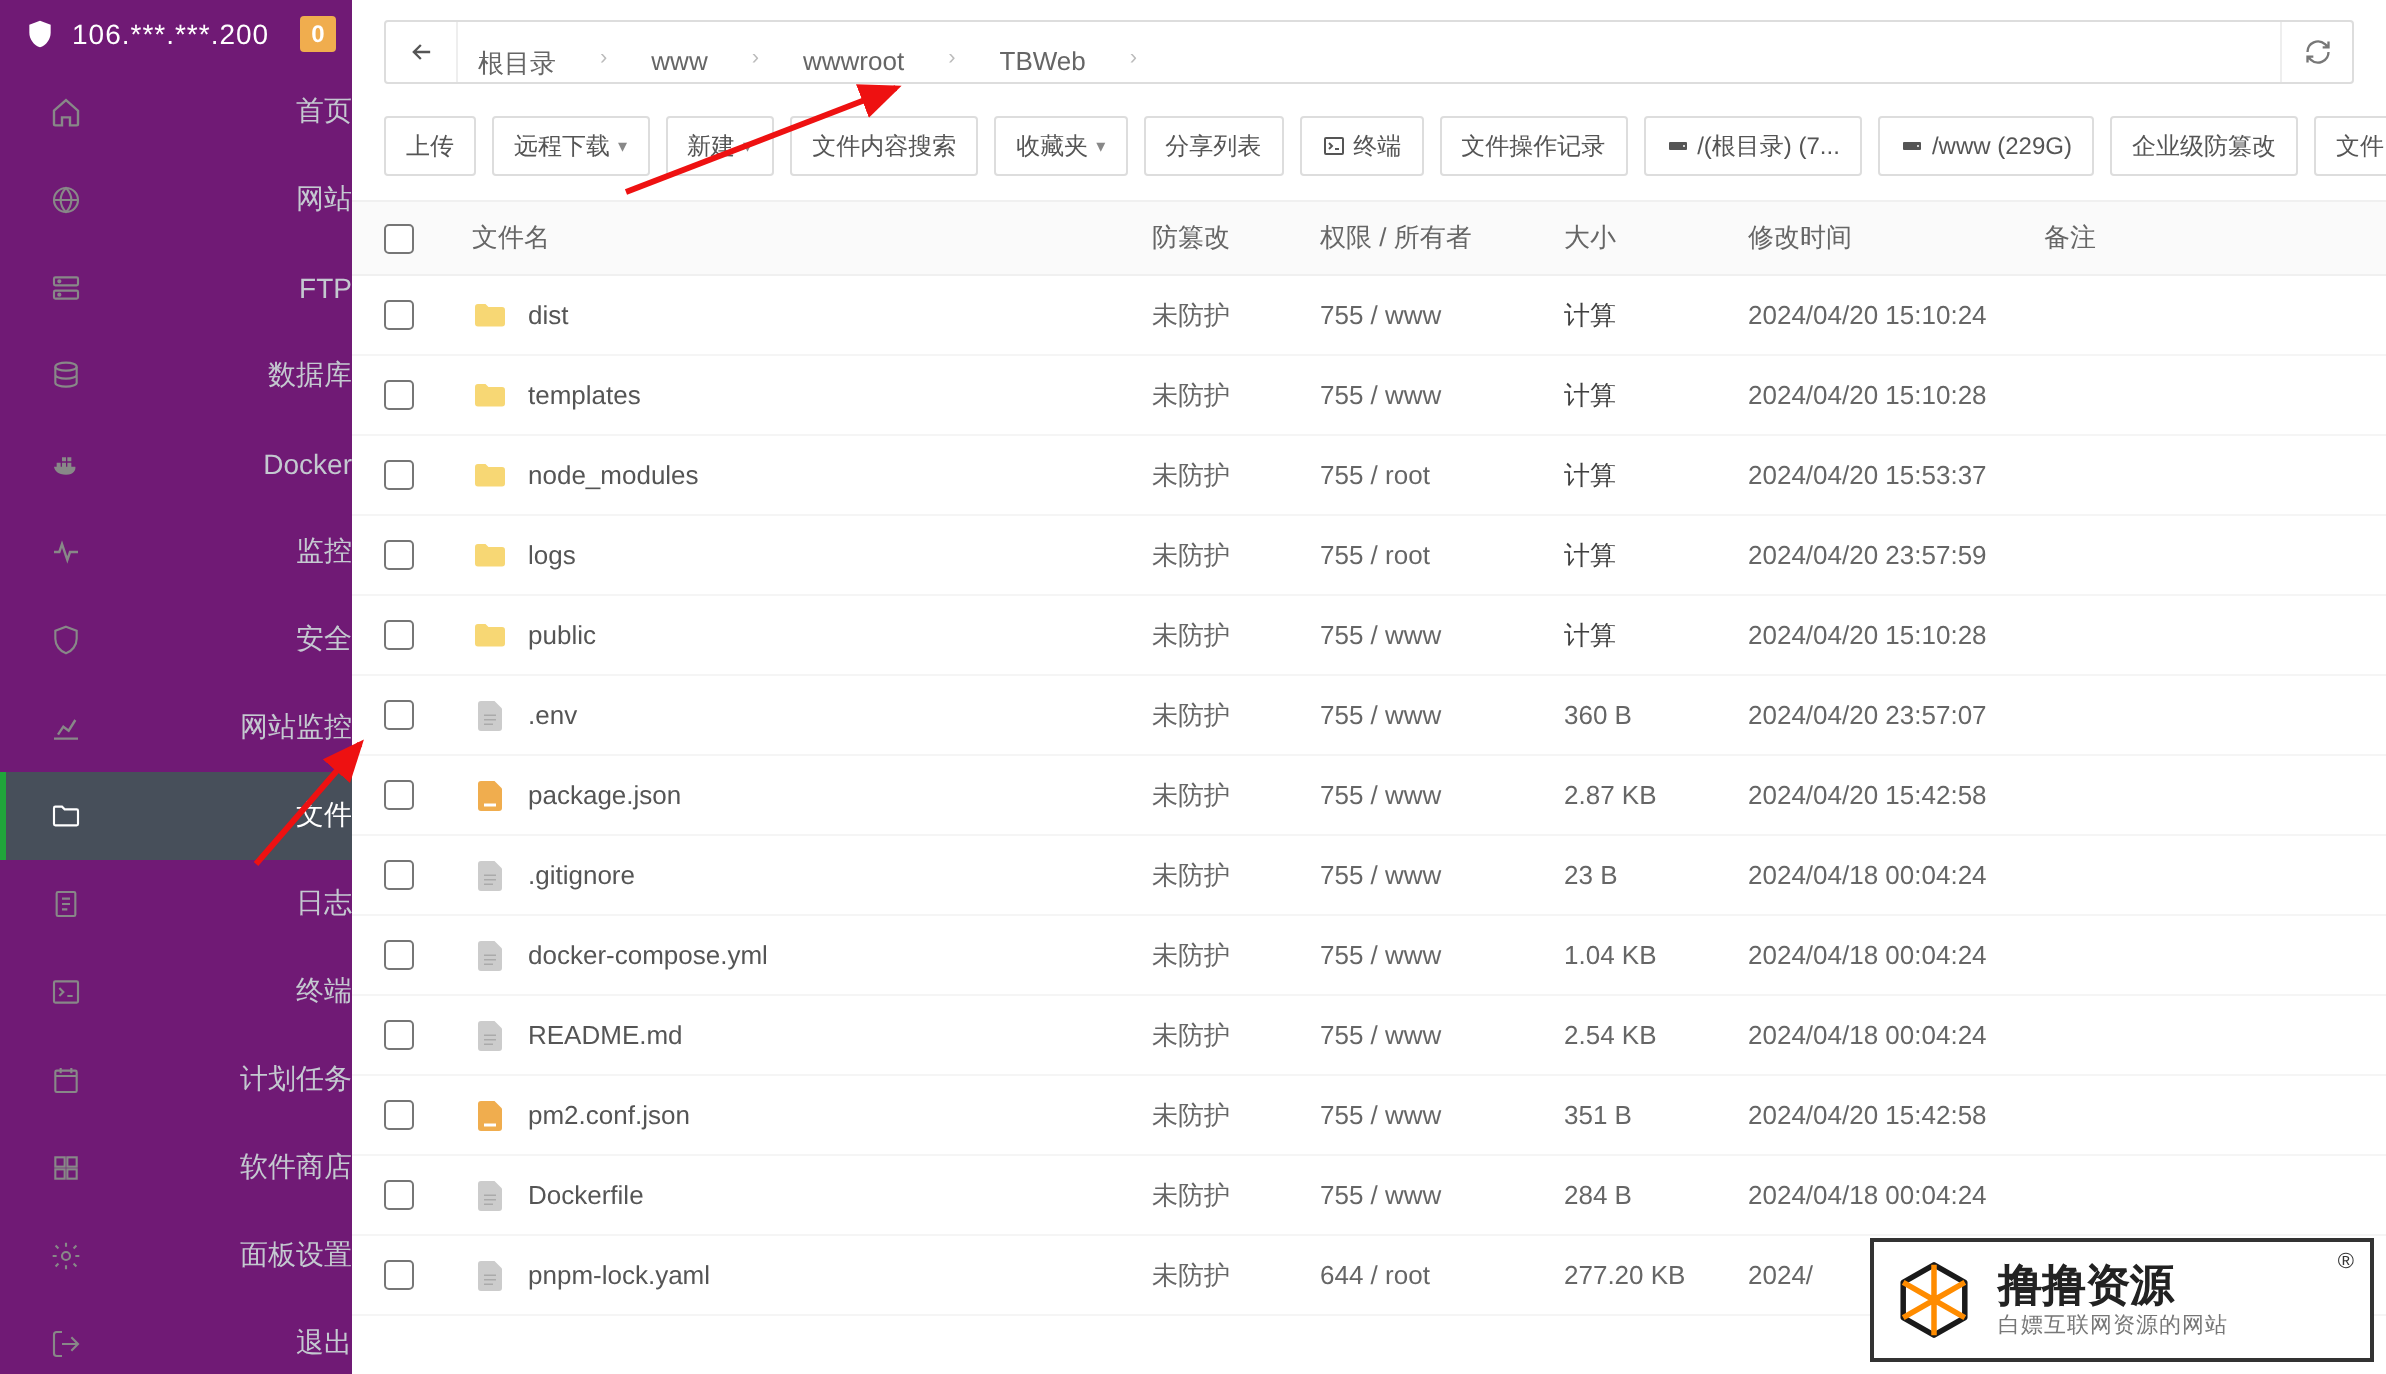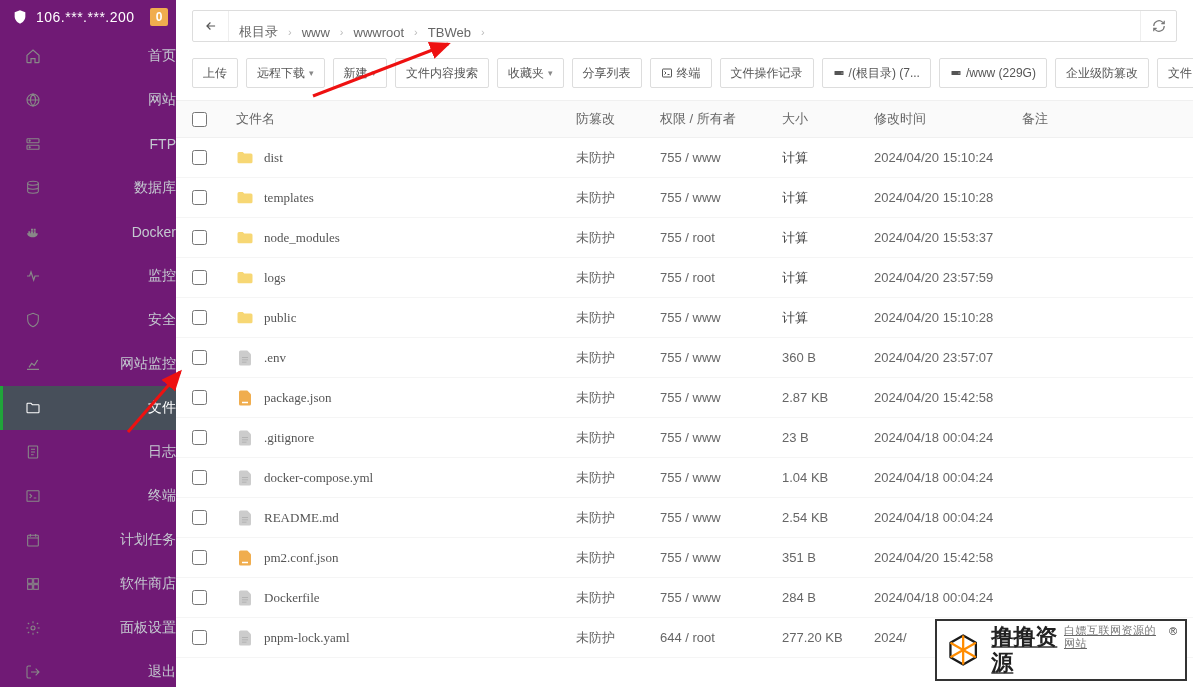--- a/index.html
+++ b/index.html
@@ -11,48 +11,48 @@
 .sb-top .badge { background:#f0ad4e; color:#fff; width:18px; height:18px; display:flex; align-items:center; justify-content:center; font-size:12px; border-radius:2px; font-weight:bold; }
 .sb-item { height:44px; display:flex; align-items:center; padding:0 0 0 22px; color:#c4c9d0; cursor:pointer; border-left:3px solid transparent;justify-content:space-between; }
 .sb-item.active { background:#474f5a; color:#fff; border-left-color:#20a53a; }
 .sb-item .sicon { width:24px; color:#888; display:inline-flex; }
 .sb-item.active .sicon { color:#fff; }
 .sb-item span.lbl { margin-left:4px; font-size:14px; }
 .main { position:absolute; left:176px; top:0; right:0; height:687px; background:#fff; overflow:hidden; }
 .breadcrumb-row { display:flex; align-items:center; padding:10px 16px; gap:8px; }
 .bc { display:flex; align-items:center; height:32px; flex:1; border:1px solid #ddd; border-radius:2px; }
 .bc-back { width:36px; height:100%; display:flex; align-items:center; justify-content:center; border-right:1px solid #eee; cursor:pointer; color:#555; }
-.bc-path { display:flex; align-items:center; padding:0 10px; gap:10px; color:#666; overflow:hidden;margin-top:12px; }
+.bc-path { display:flex; padding:0 10px; gap:22px; color:#666; overflow:hidden;margin-top:12px; }
 .bc-seg { cursor:pointer; }
 .bc-sep { color:#bbb; font-size:11px; }
 .bc .refresh { width:36px; height:100%; display:flex; align-items:center; justify-content:center; border-left:1px solid #eee; cursor:pointer; color:#777; }
 .toolbar { display:flex; align-items:center; padding:6px 16px 12px; gap:8px; flex-wrap:nowrap; overflow:hidden; }
 .tbtn { height:30px; padding:0 10px; border:1px solid #ddd; background:#fff; color:#555; display:flex; align-items:center; gap:4px; cursor:pointer; white-space:nowrap; border-radius:2px; font-size:12px; }
 .tbtn .caret { font-size:9px; color:#888; }
 .tbtn .disk { color:#555; }
 .tbl { width:100%; }
 .thead { display:flex; align-items:center; height:38px; background:#fafafa; border-top:1px solid #f0f0f0; border-bottom:1px solid #f0f0f0; padding:0 10px 0 16px; color:#666; font-weight:500; }
 .trow { display:flex; align-items:center; height:40px; border-bottom:1px solid #f5f5f5; padding:0 22px 0 16px; color:#666; }
 .c-chk { width:44px; display:flex; align-items:center; }
 .c-chk input { width:15px; height:15px; cursor:pointer; }
-.c-name { flex:0 0 340px; display:flex; align-items:center; gap:10px;font-family:Liberation Serif, serif; }
+.c-name { flex:0 0 340px; display:flex; align-items:center; gap:10px; }
 .c-name .ficon { width:18px; height:18px; display:inline-flex; align-items:center; justify-content:center; }
 .c-name .ftext { color:#555; }
 .c-prot { flex:0 0 84px; }
 .c-perm { flex:0 0 122px; color:#666; }
 .c-size { flex:0 0 92px; }
 .c-size.green { color:#404040; cursor:pointer; }
 .c-mtime { flex:0 0 148px; color:#666; }
 .c-note { flex:1; }
 svg { display:block; }
 .arrow-red { position:absolute; pointer-events:none; }
 .arr1 { left:303px; top:36px; }
 .arr2 { left:118px; top:362px; }
 .watermark { position:absolute; right:6px; bottom:6px; width:252px; height:62px; background:#fff; border:2px solid #333; display:flex; align-items:center; padding:0 8px; gap:10px; }
-.watermark .wm-col { display:flex; line-height:1.2;text-decoration:underline; }
+.watermark .wm-col { display:flex; flex-direction:column; line-height:1.2; }
 .watermark .wm-big { font-size:22px; font-weight:900; color:#222; font-family:"Microsoft YaHei",sans-serif; }
 .watermark .wm-sm { font-size:11px; color:#777; letter-spacing:.5px; }
 .watermark .wm-r { font-size:11px; color:#333; margin-left:auto; align-self:flex-start; margin-top:4px; }
 </style>
 </head>
 <body>
 
 <div class="sidebar">
   <div class="sb-top">
     <span class="shield">

